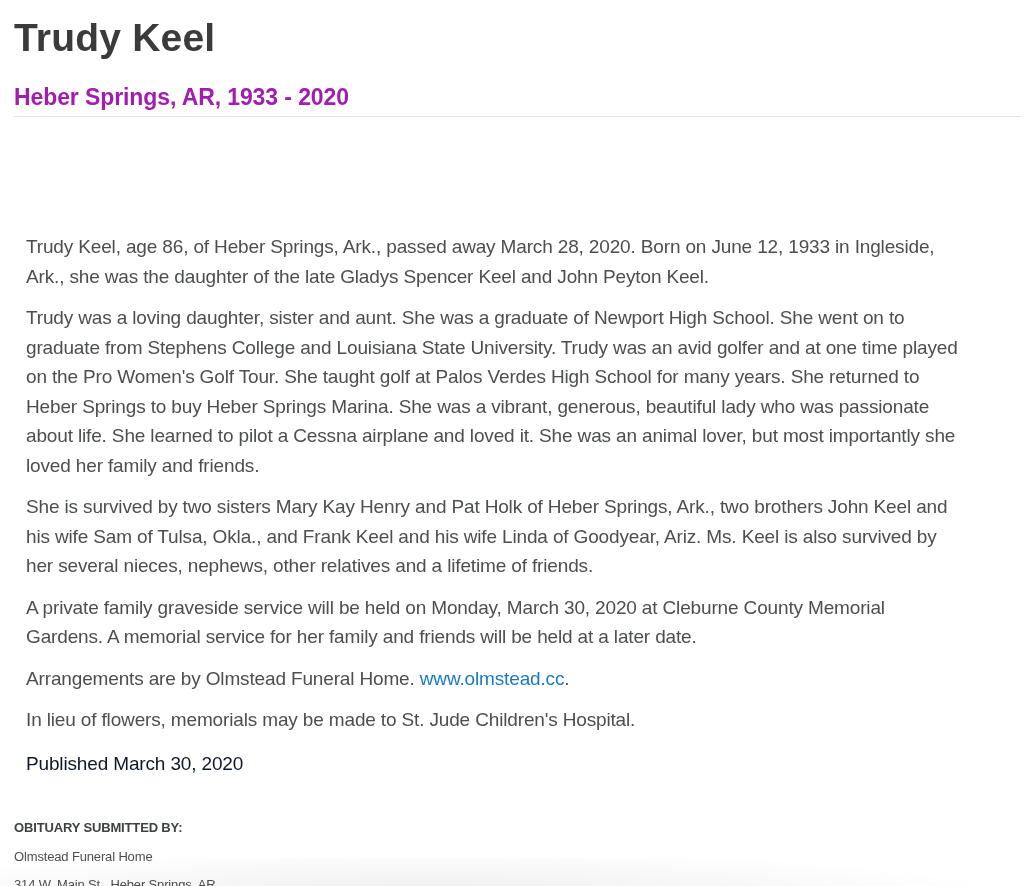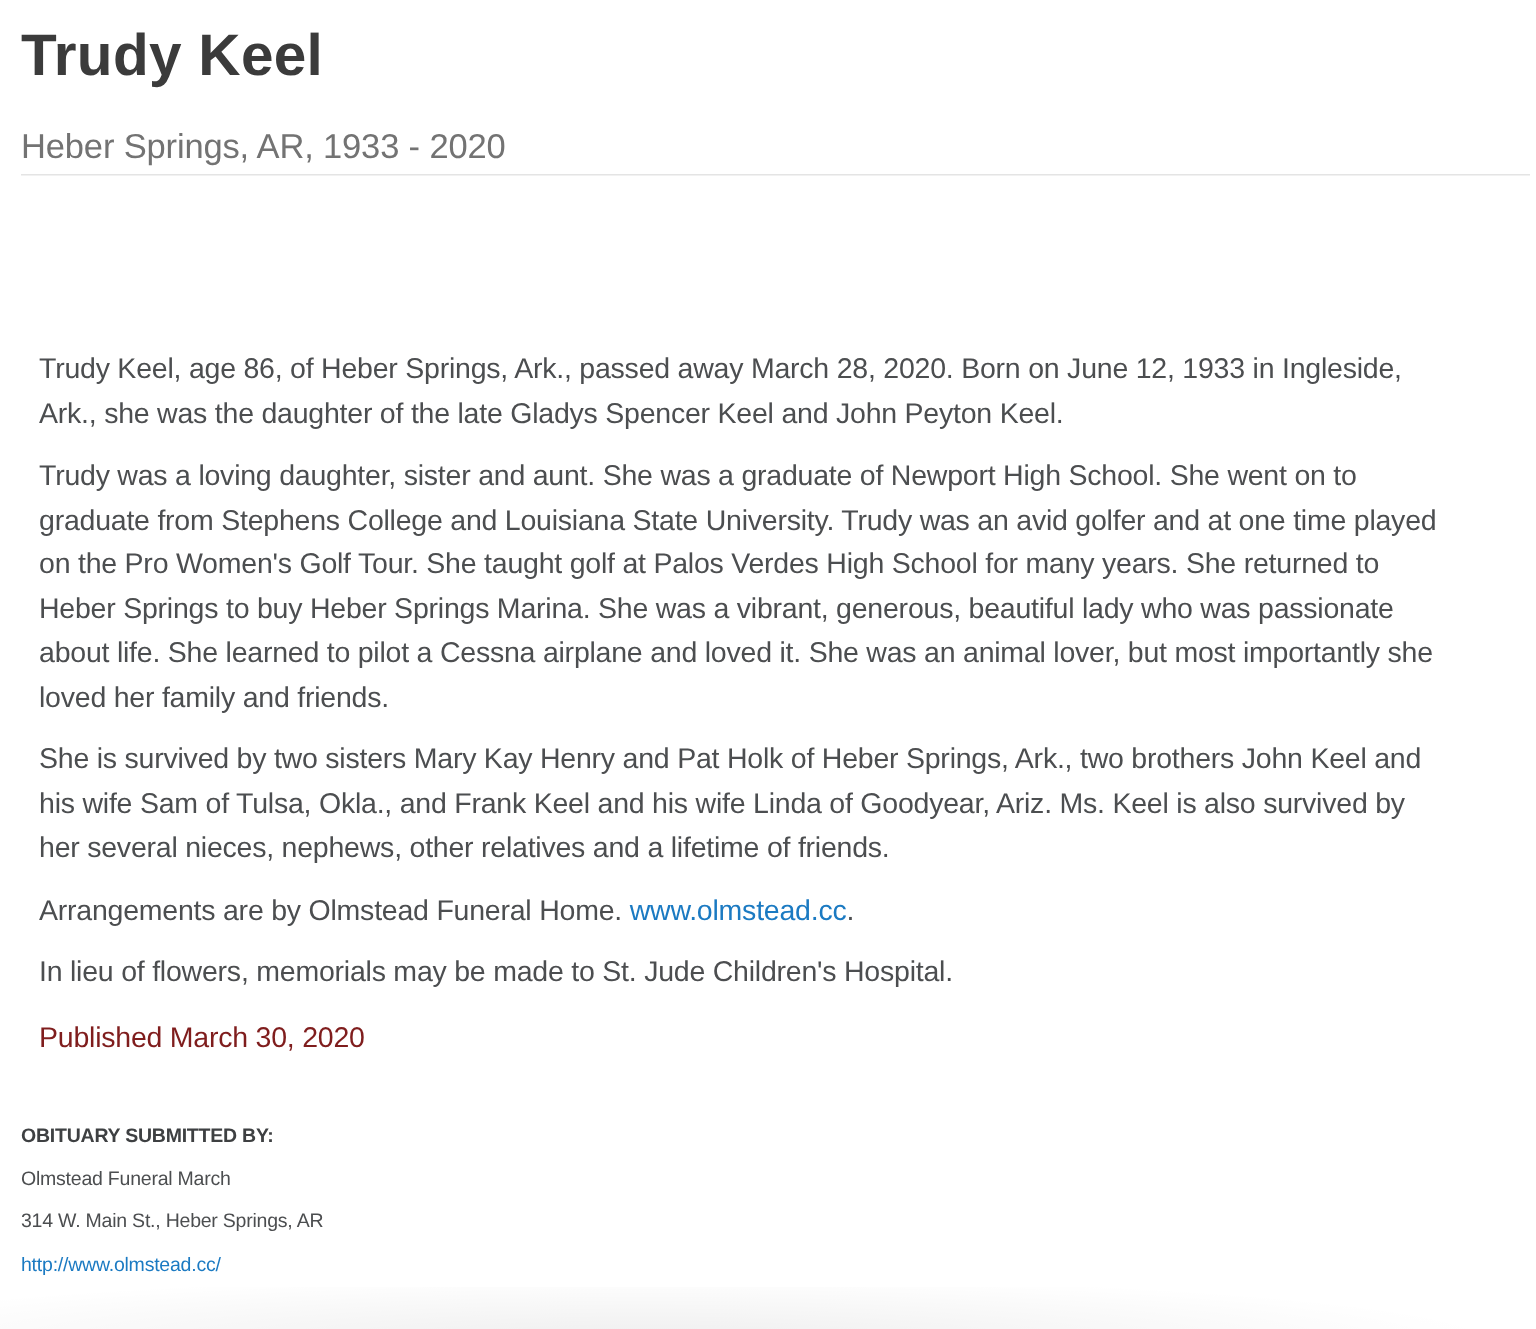--- a/index.html
+++ b/index.html
@@ -27,22 +27,22 @@
     font-size: 39px;
     line-height: 47px;
     font-weight: 700;
     color: #3b3b3b;
     letter-spacing: 0.2px;
   }
   .page-subtitle {
     margin: 23px 0 6px 0;
     font-size: 23px;
     line-height: 26px;
-    font-weight: 400;
-    color: #737373;
+    font-weight: 700;
+    color: #a21caf;
     letter-spacing: -0.1px;
   }
   .header-divider {
     border: none;
     border-top: 1px solid #e4e4e4;
     margin: 0;
     height: 0;
   }
   .obit-body {
     margin-top: 115px;
@@ -57,21 +57,21 @@
   }
   a, .link {
     color: #1b7ac2;
     text-decoration: none;
     cursor: pointer;
   }
   .published-line {
     margin-top: 14px !important;
     font-size: 19px;
     line-height: 29.5px;
-    color: #7f1d1d;
+    color: #0f172a;
   }
   .submitted-by {
     margin-top: 36px;
     font-size: 13px;
     line-height: 28.6px;
     color: #4c4e50;
     letter-spacing: -0.15px;
   }
   .submitted-by p {
     margin: 0;
@@ -100,29 +100,30 @@
       <h1 class="page-title">Trudy Keel</h1>
       <h2 class="page-subtitle">Heber Springs, AR, 1933 - 2020</h2>
     </header>
 
     <hr class="header-divider">
 
     <main class="obit-body">
       <p>Trudy Keel, age 86, of Heber Springs, Ark., passed away March 28, 2020. Born on June 12, 1933 in Ingleside, Ark., she was the daughter of the late Gladys Spencer Keel and John Peyton Keel.</p>
       <p>Trudy was a loving daughter, sister and aunt. She was a graduate of Newport High School. She went on to graduate from Stephens College and Louisiana State University. Trudy was an avid golfer and at one time played on the Pro Women's Golf Tour. She taught golf at Palos Verdes High School for many years. She returned to Heber Springs to buy Heber Springs Marina. She was a vibrant, generous, beautiful lady who was passionate about life. She learned to pilot a Cessna airplane and loved it. She was an animal lover, but most importantly she loved her family and friends.</p>
       <p>She is survived by two sisters Mary Kay Henry and Pat Holk of Heber Springs, Ark., two brothers John Keel and his wife Sam of Tulsa, Okla., and Frank Keel and his wife Linda of Goodyear, Ariz. Ms. Keel is also survived by her several nieces, nephews, other relatives and a lifetime of friends.</p>
+      <p>A private family graveside service will be held on Monday, March 30, 2020 at Cleburne County Memorial Gardens. A memorial service for her family and friends will be held at a later date.</p>
       <p><span>Arrangements are by Olmstead Funeral Home. </span><a class="link">www.olmstead.cc</a><span>.</span></p>
       <p>In lieu of flowers, memorials may be made to St. Jude Children's Hospital.</p>
 
       <p class="published-line">Published March 30, 2020</p>
     </main>
 
     <section class="submitted-by">
       <p class="submitted-heading">OBITUARY SUBMITTED BY:</p>
-      <p>Olmstead Funeral March</p>
+      <p>Olmstead Funeral Home</p>
       <p>314 W. Main St., Heber Springs, AR</p>
       <p><a class="link">http://www.olmstead.cc/</a></p>
     </section>
 
   </div>
 
   <div class="bottom-shade"></div>
 </div>
 
 </body></html>

